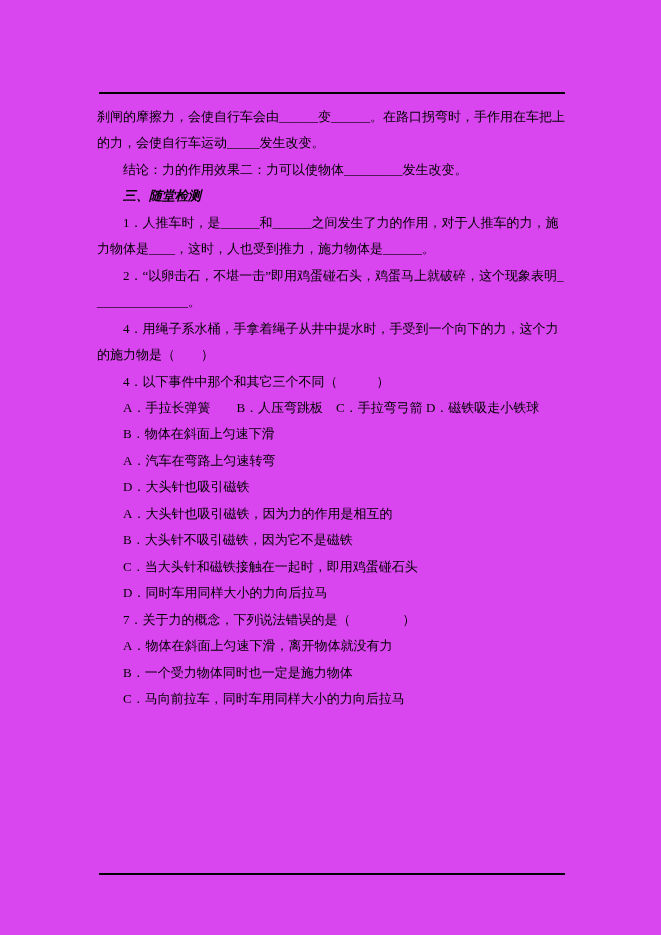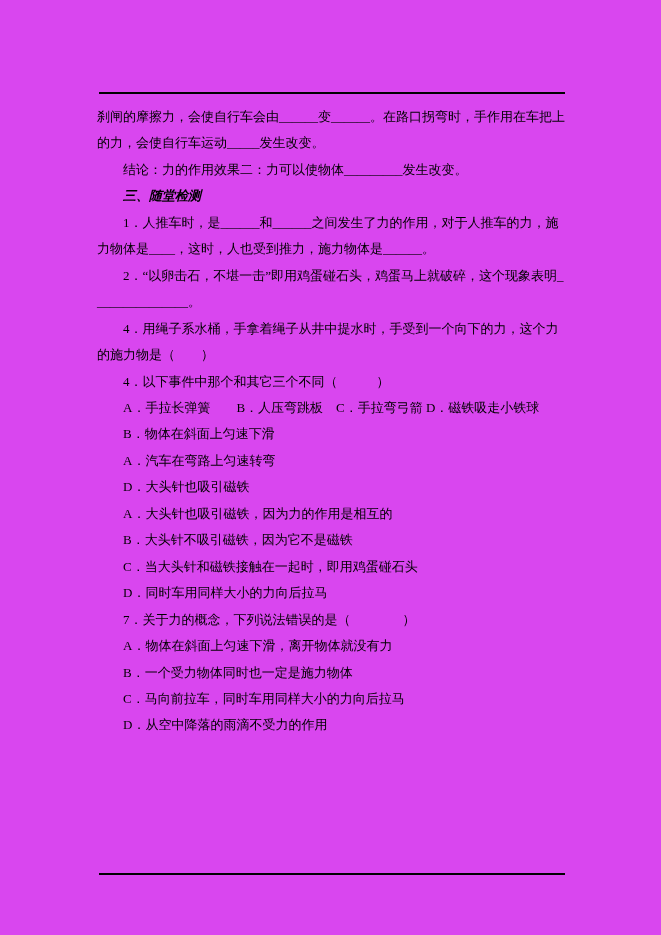--- a/index.html
+++ b/index.html
@@ -68,16 +68,15 @@
       <p class="para indent">A．汽车在弯路上匀速转弯</p>
       <p class="para indent">D．大头针也吸引磁铁</p>
       <p class="para indent">A．大头针也吸引磁铁，因为力的作用是相互的</p>
       <p class="para indent">B．大头针不吸引磁铁，因为它不是磁铁</p>
       <p class="para indent">C．当大头针和磁铁接触在一起时，即用鸡蛋碰石头</p>
       <p class="para indent">D．同时车用同样大小的力向后拉马</p>
       <p class="para indent">7．关于力的概念，下列说法错误的是（　　　　）</p>
       <p class="para indent">A．物体在斜面上匀速下滑，离开物体就没有力</p>
       <p class="para indent">B．一个受力物体同时也一定是施力物体</p>
       <p class="para indent">C．马向前拉车，同时车用同样大小的力向后拉马</p>
-      <p class="para indent">D．从空中降落的雨滴不受力的作用</p>
     </main>
   <div class="rule footer-rule"></div>
 </div>
 
 </body></html>

